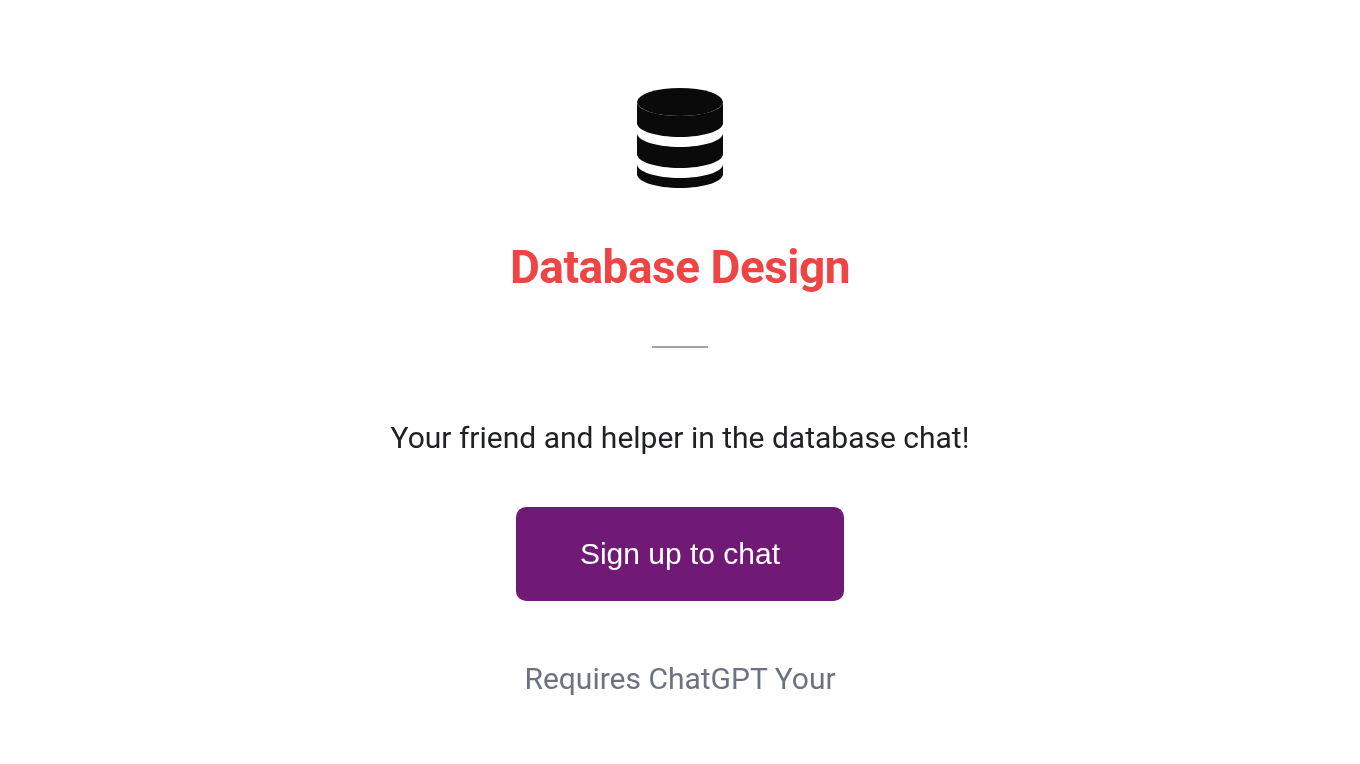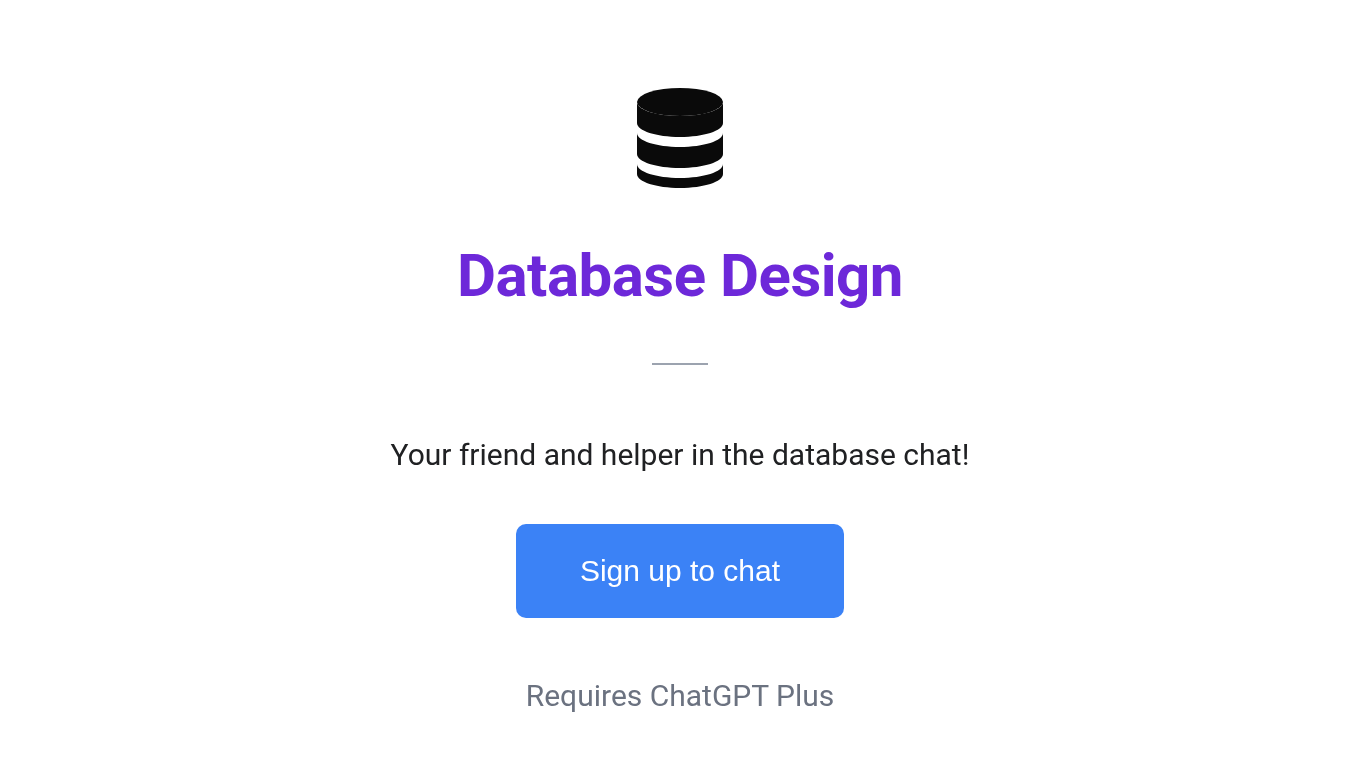--- a/index.html
+++ b/index.html
@@ -16,44 +16,44 @@
       flex-direction: column;
       align-items: center;
       padding-top: 88px;
     }
     .icon-wrap {
       display: flex;
       justify-content: center;
       margin-bottom: 48px;
     }
     .title {
-      font-size: 60px;
+      font-size: 46px;
       font-weight: 700;
-      color: #6d28d9;
+      color: #ef4444;
       text-align: left;
       letter-spacing: -0.5px;
     }
     .divider {
       width: 56px;
       height: 2px;
       background: #9ca3af;
       margin: 52px auto 0 auto;
     }
     .subtitle {
       font-size: 30px;
       font-weight: 400;
       color: #202123;
       text-align: center;
       margin-top: 72px;
     }
     .cta-button {
       display: inline-flex;
       align-items: center;
       justify-content: center;
-      background: #3b82f6;
+      background: #701a75;
       color: #ffffff;
       font-size: 30px;
       font-weight: 400;
       border: none;
       border-radius: 10px;
       padding: 30px 64px;
       margin-top: 52px;
       cursor: pointer;
     }
     .requirement {
@@ -100,13 +100,13 @@
 <h1 class="title">Database Design</h1>
 
 <div class="divider"></div>
 
 <p class="subtitle">Your friend and helper in the database chat!</p>
 
 <div class="center">
   <button class="cta-button">Sign up to chat</button>
 </div>
 
-<p class="requirement">Requires ChatGPT Plus</p>
+<p class="requirement">Requires ChatGPT Your</p>
 
 </body></html>

